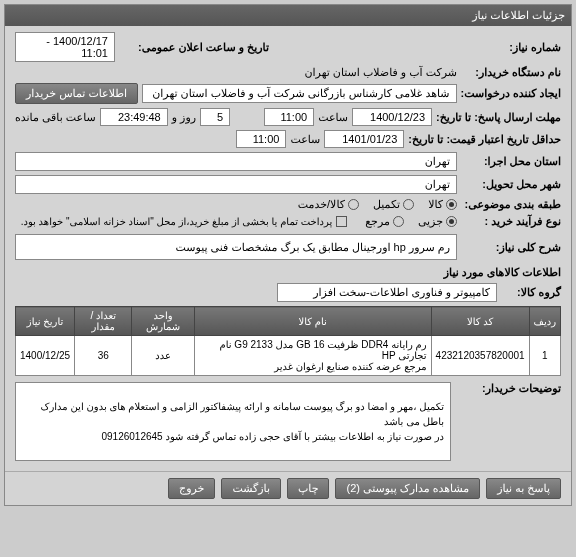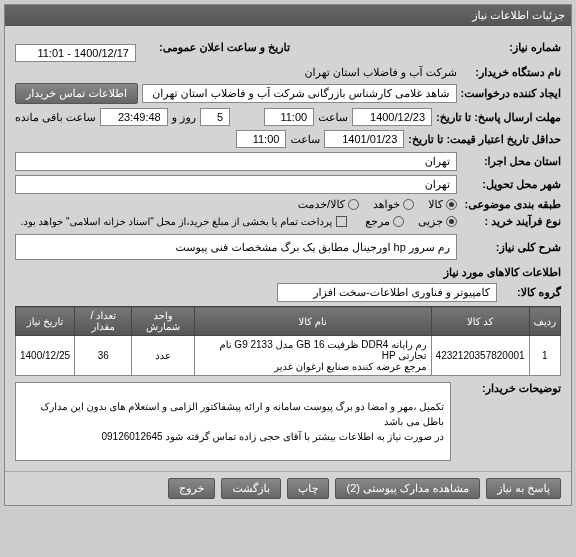--- a/index.html
+++ b/index.html
@@ -41,21 +41,21 @@
 .field {
   background: #fff;
   border: 1px solid #888;
   padding: 2px 6px;
   font-size: 11px;
   min-height: 18px;
   display: inline-flex;
   align-items: center;
 }
 .field-wide { flex: 1; }
-.field-med { width: 121px; margin-top: 12px; }
+.field-med { width: 100px; }
 .field-sm { width: 80px; }
 .btn {
   background: linear-gradient(to bottom, #888, #666);
   color: #fff;
   border: 1px solid #555;
   padding: 3px 10px;
   font-size: 11px;
   cursor: pointer;
   border-radius: 2px;
 }
@@ -194,21 +194,21 @@
 
     <div class="row">
       <span class="label">طبقه بندی موضوعی:</span>
       <div class="radio-group">
         <div class="radio-item">
           <span class="radio checked"></span>
           <span>کالا</span>
         </div>
         <div class="radio-item">
           <span class="radio"></span>
-          <span>خواهد</span>
+          <span>تکمیل</span>
         </div>
         <div class="radio-item">
           <span class="radio"></span>
           <span>کالا/خدمت</span>
         </div>
       </div>
     </div>
 
     <div class="row">
       <span class="label">نوع فرآیند خرید :</span>

